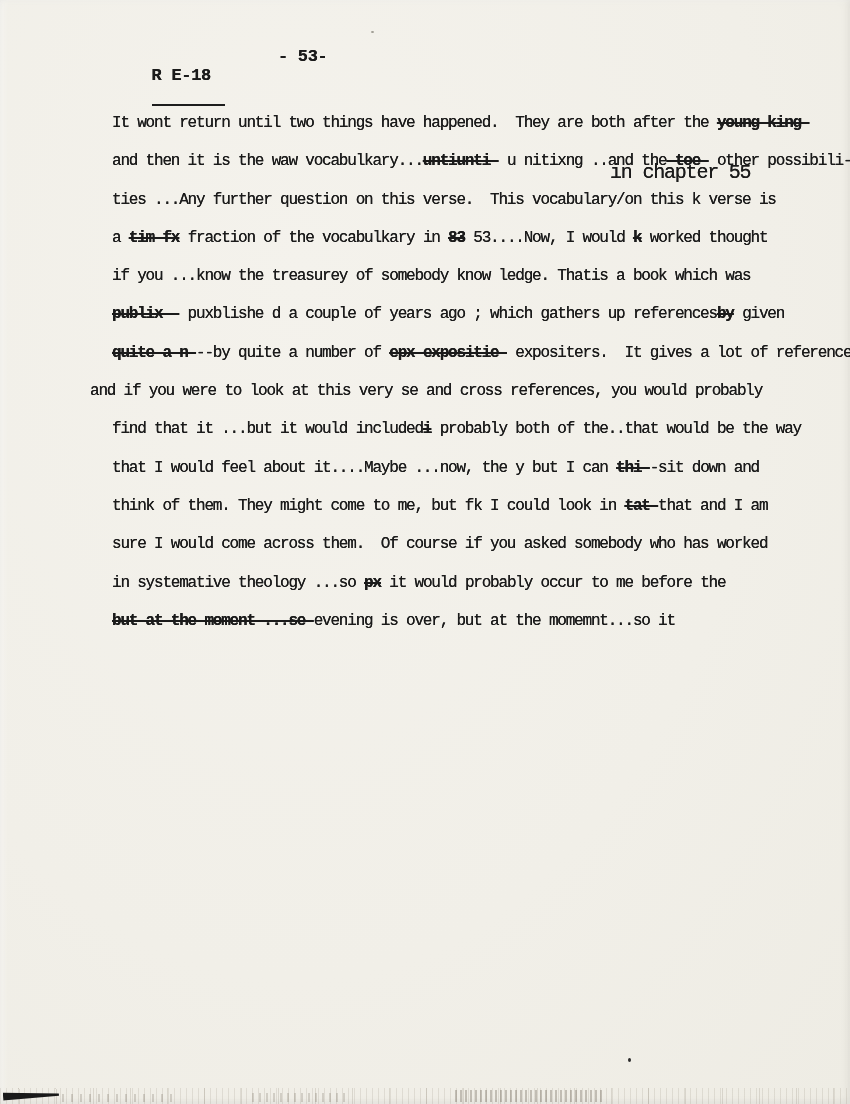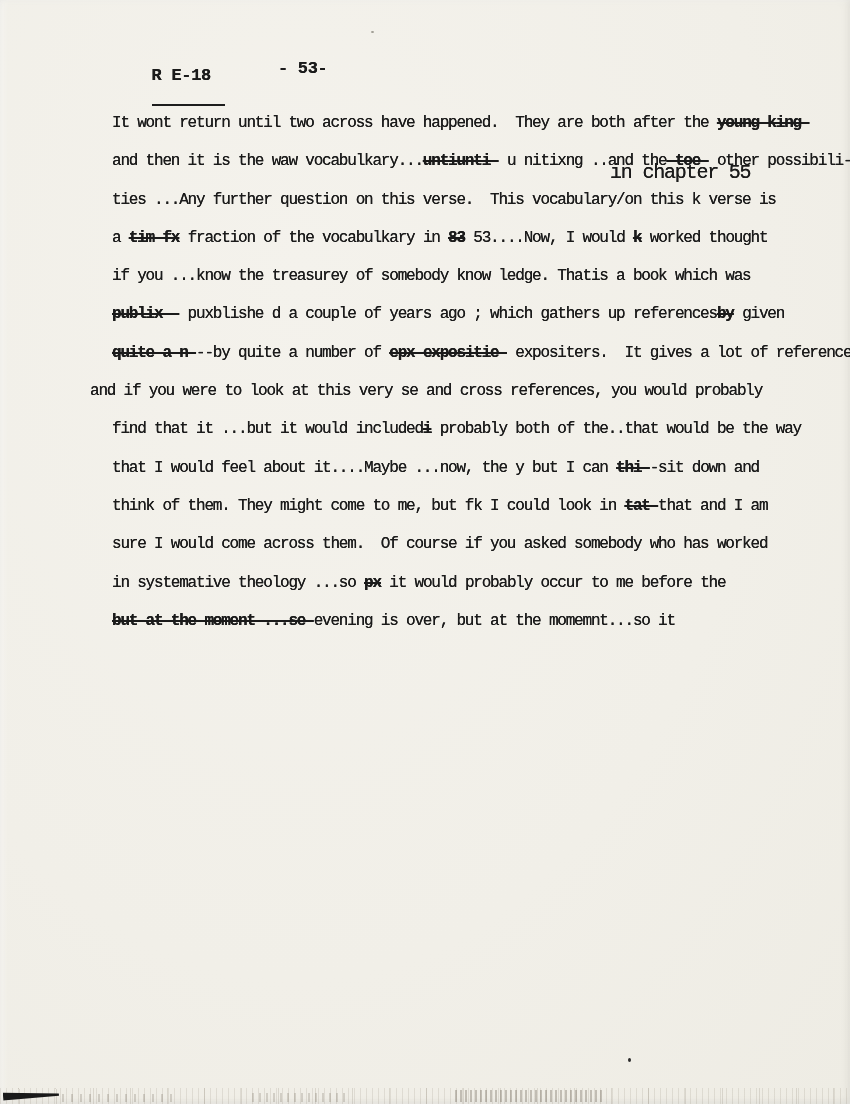--- a/index.html
+++ b/index.html
@@ -32,21 +32,21 @@
   }
   .doc-ref {
     display: inline-block;
     border-bottom: 2px solid #1d1d1d;
     padding-bottom: 19px;
     padding-right: 14px;
   }
   .page-num {
     position: absolute;
     left: 166px;
-    top: 12px;
+    top: 0;
   }
   .doc-body {
     position: absolute;
     left: 112px;
     top: 104px;
     width: 745px;
   }
   .lines .line {
     height: 38.3px;
     line-height: 38.3px;
@@ -113,21 +113,21 @@
 <div class="page">
 
   <div class="page-header">
     <span class="doc-ref">R E-18</span>
     <span class="page-num">- 53-</span>
   </div>
 
   <div class="doc-body">
     <span class="insertion">in chapter 55</span>
     <div class="lines">
-        <div class="line"><span>It wont return until two across have happened.  They are both after the </span><span class="strike">young-king-</span></div>
+        <div class="line"><span>It wont return until two things have happened.  They are both after the </span><span class="strike">young-king-</span></div>
         <div class="line"><span>and then it is the waw vocabulkary...</span><span class="strike">untiunti-</span><span> u nitixng ..and the</span><span class="strike">-toe-</span><span> other possibili-</span></div>
         <div class="line"><span>ties ...Any further question on this verse.  This vocabulary/on this k verse is</span></div>
         <div class="line"><span>a </span><span class="strike">tim-fx</span><span> fraction of the vocabulkary in </span><span class="strike">83</span><span> 53....Now, I would </span><span class="strike">k</span><span> worked thought</span></div>
         <div class="line"><span>if you ...know the treasurey of somebody know ledge. Thatis a book which was</span></div>
         <div class="line"><span class="strike">publix--</span><span> puxblishe d a couple of years ago ; which gathers up references</span><span class="strike">by</span><span> given</span></div>
         <div class="line"><span class="strike">quite-a-n-</span><span>--by quite a number of </span><span class="strike">epx-expositie-</span><span> expositers.  It gives a lot of references,</span></div>
         <div class="line" style="margin-left: -22px;"><span>and if you were to look at this very se and cross references, you would probably</span></div>
         <div class="line"><span>find that it ...but it would included</span><span class="strike">i</span><span> probably both of the..that would be the way</span></div>
         <div class="line"><span>that I would feel about it....Maybe ...now, the y but I can </span><span class="strike">thi-</span><span>-sit down and</span></div>
         <div class="line"><span>think of them. They might come to me, but fk I could look in </span><span class="strike">tat-</span><span>that and I am</span></div>

